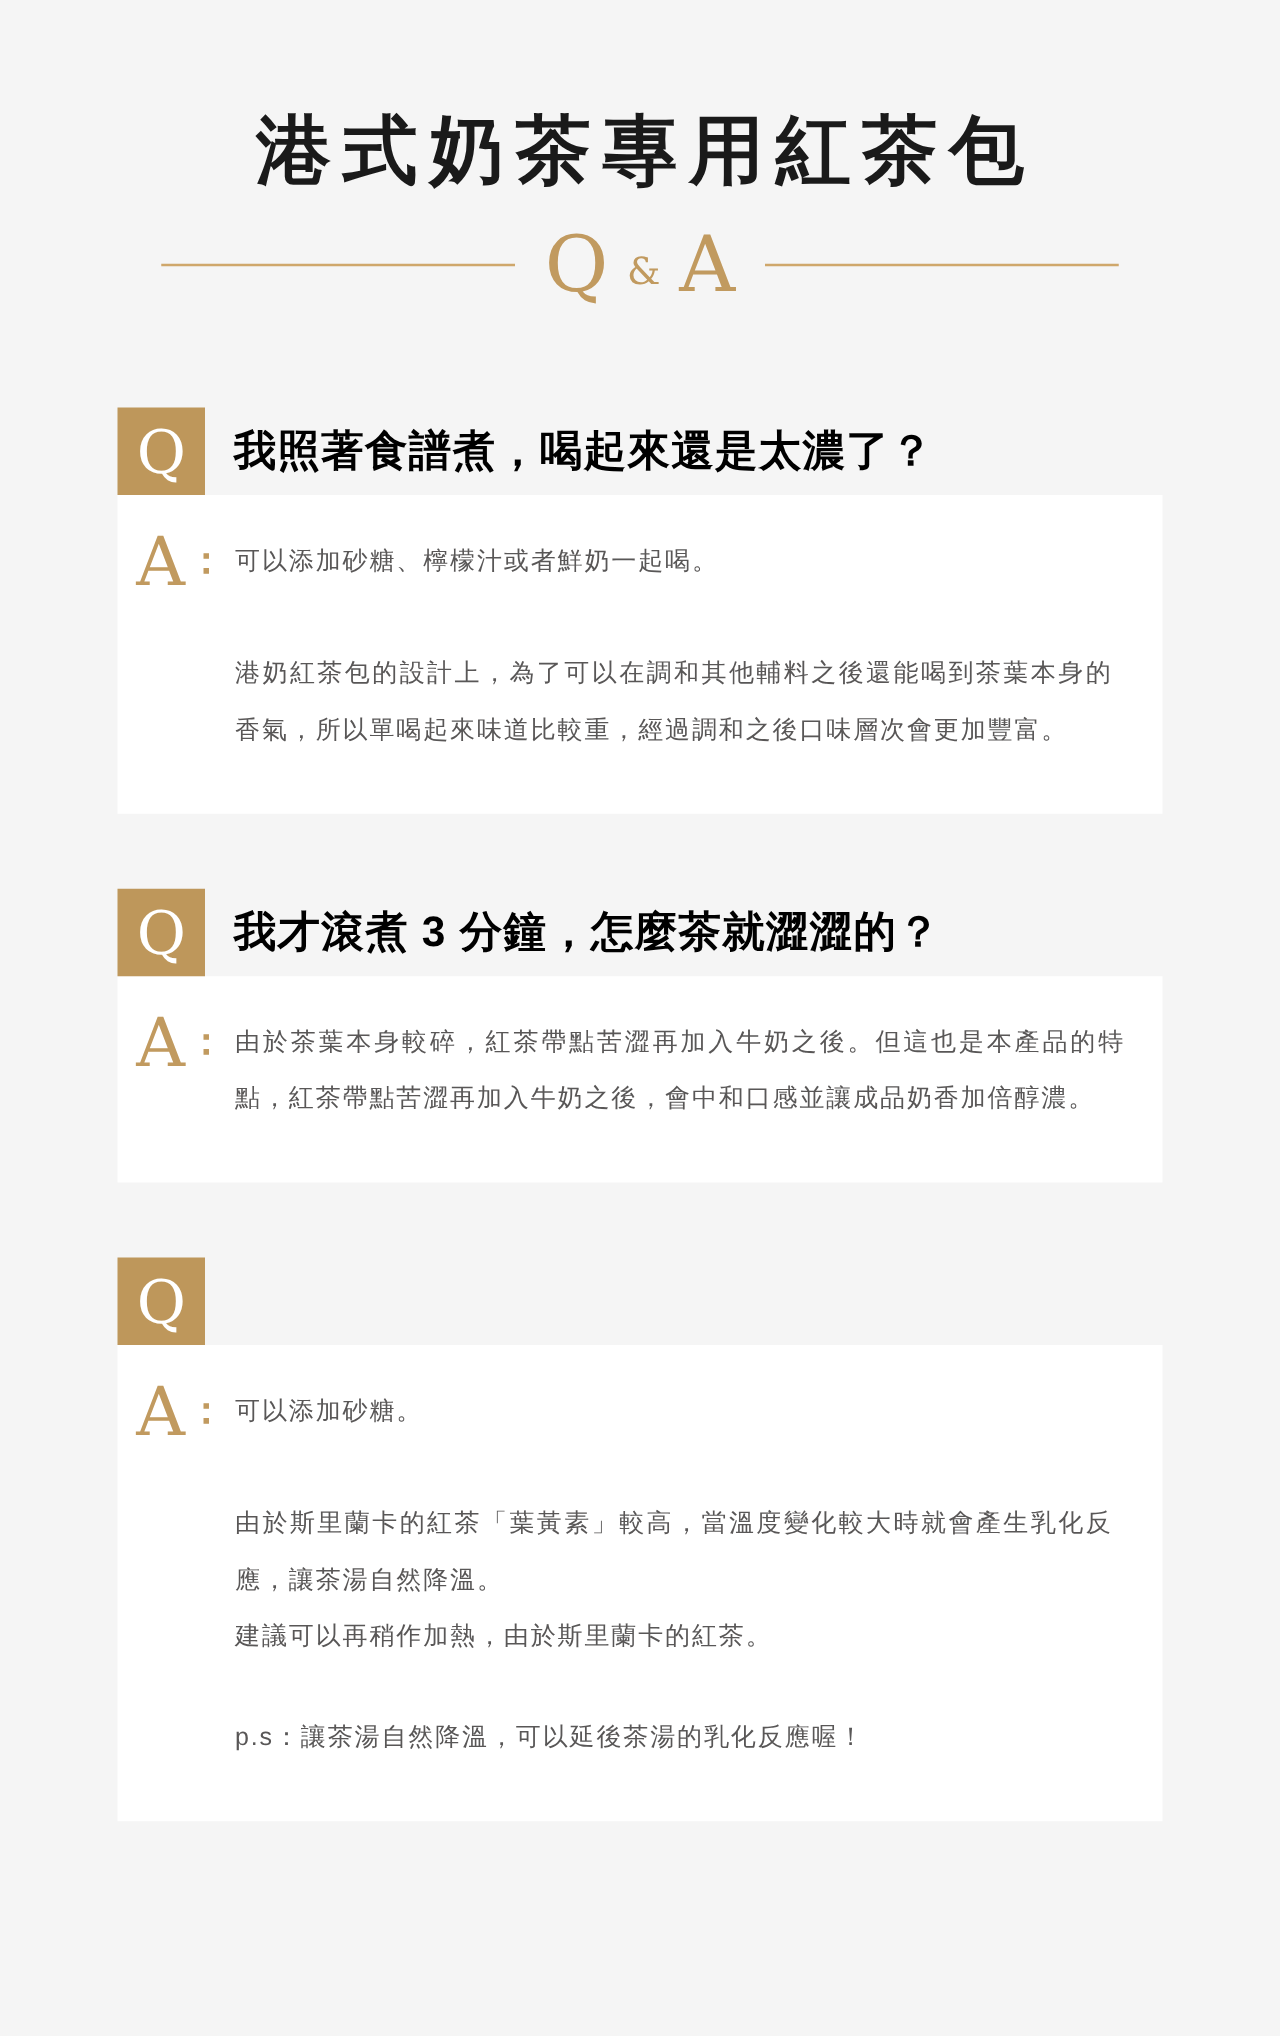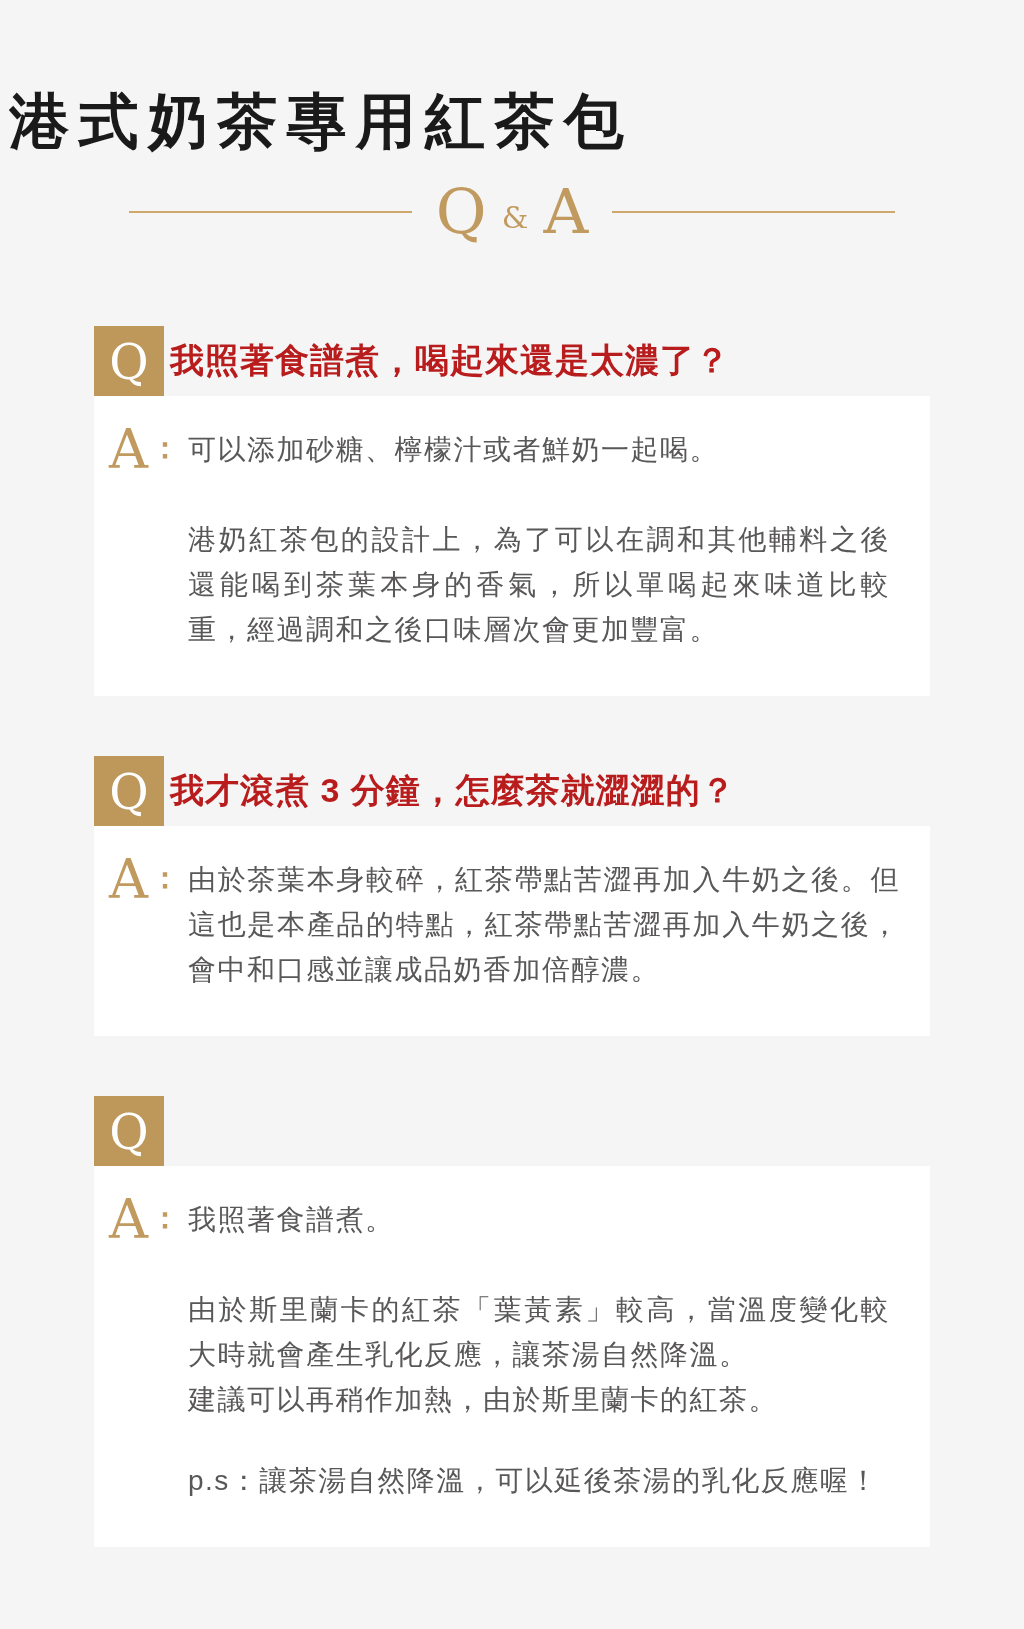--- a/index.html
+++ b/index.html
@@ -9,21 +9,21 @@
     height: 1629px;
     margin: 0 auto;
     font-family: "Liberation Sans", "DejaVu Sans", sans-serif;
     overflow: hidden;
   }
   .page { width: 1024px; height: 1629px; background: #F5F5F5; }
 
   
   .title {
     padding-top: 84px;
-    text-align: left;
+    text-align: center;
     font-family: "DejaVu Serif", "Liberation Serif", serif;
     font-size: 60px;
     line-height: 74px;
     font-weight: 600;
     color: #1A1A1A;
     letter-spacing: 0.155em;
     text-indent: 0.155em;
     white-space: nowrap;
   }
   .qa-header {
@@ -62,24 +62,24 @@
     flex: none;
   }
   .q-badge span {
     font-family: "DejaVu Serif", "Liberation Serif", serif;
     color: #FFFFFF;
     font-size: 48px;
     line-height: 1;
     transform: translateY(1px);
   }
   .q-text {
-    margin-left: 6px;
+    margin-left: 23px;
     font-size: 34px;
     font-weight: 700;
-    color: #b91c1c;
+    color: #000000;
     letter-spacing: 1px;
     white-space: nowrap;
   }
 
   .a-card {
     background: #FFFFFF;
     display: flex;
     align-items: flex-start;
     padding: 31px 0 44px 0;
   }
@@ -99,21 +99,21 @@
   }
   .a-colon {
     font-size: 30px;
     font-weight: 700;
     color: #C19A5F;
     margin-left: 2px;
     transform: translateY(-2px);
   }
   .a-body {
     width: 712px;
-    font-size: 28px;
+    font-size: 20px;
     line-height: 45px;
     letter-spacing: 1.5px;
     color: #595757;
     text-align: justify;
   }
   .a-body p.lead   { margin: 0; }
   .a-body p.detail { margin: 45px 10px 0 0; }
   .a-body p.detail2{ margin: 0; }
   .a-body p.ps     { margin: 36px 0 0 0; }
 </style>
@@ -178,21 +178,21 @@
         <div class="q-badge">
           <span>Q</span>
         </div>
       </div>
       <div class="a-card">
         <div class="a-label">
           <span class="a-letter">A</span>
           <span class="a-colon">：</span>
         </div>
         <div class="a-body">
-          <p class="lead">我照著食譜煮。</p>
+          <p class="lead">可以添加砂糖。</p>
           <p class="detail">由於斯里蘭卡的紅茶「葉黃素」較高，當溫度變化較大時就會產生乳化反應，讓茶湯自然降溫。</p>
           <p class="detail2">建議可以再稍作加熱，由於斯里蘭卡的紅茶。</p>
           <p class="ps">p.s：讓茶湯自然降溫，可以延後茶湯的乳化反應喔！</p>
         </div>
       </div>
     </section>
 
   </div>
 </div>
 

